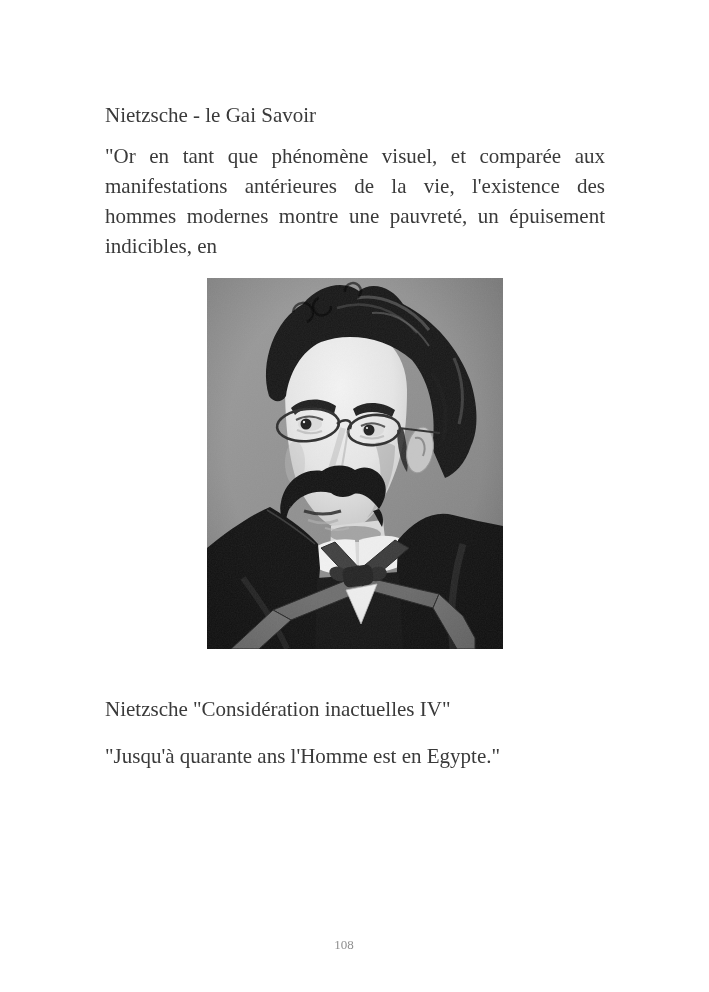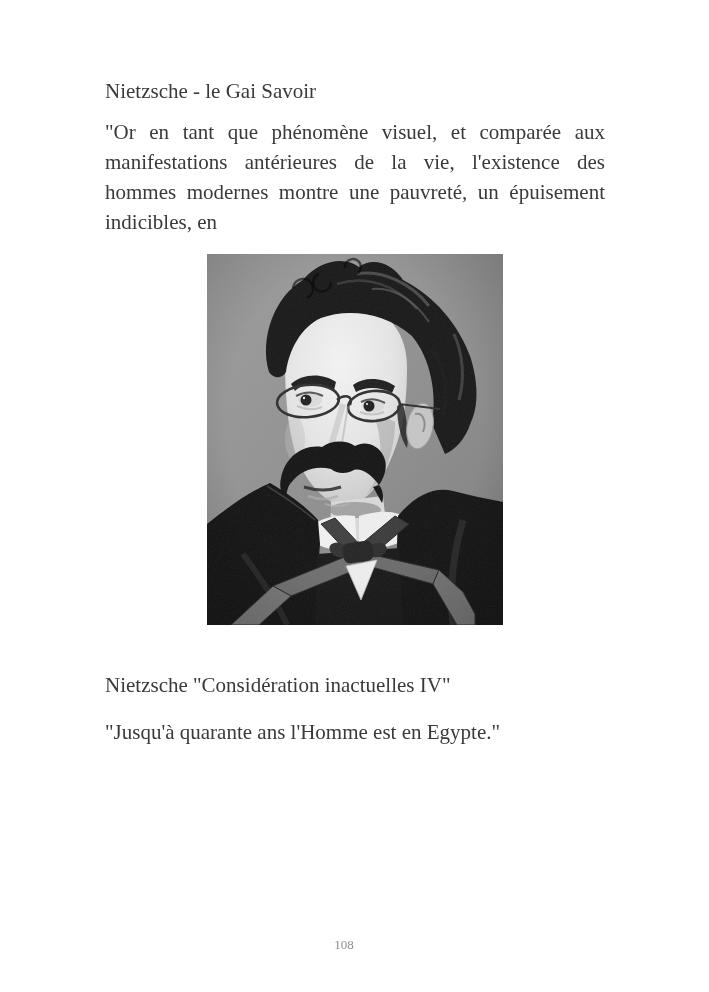--- a/index.html
+++ b/index.html
@@ -1,21 +1,21 @@
 <!DOCTYPE html>
 <html><head>
 <meta charset="utf-8">
 <style>
   html,body{margin:0;padding:0;}
   body{
     width:709px;height:992px;background:#ffffff;position:relative;overflow:hidden;
     font-family:"Liberation Serif", serif;color:#3a3a3a;
   }
   .page{position:absolute;inset:0;background:#ffffff;}
-  .content{position:absolute;left:105px;top:76px;width:500px;}
+  .content{position:absolute;left:105px;top:100px;width:500px;}
   .doc-title{
     font-size:21px;font-weight:normal;line-height:30px;margin:0 0 11px 0;
     text-align:left;
   }
   .body-par{
     font-size:21px;line-height:30px;margin:0 0 17px 0;text-align:justify;
   }
   .body-par.after-figure{margin-bottom:15px;}
   .cite-par{font-size:21px;line-height:30px;margin:0 0 17px 0;text-align:left;}
   .quote-par{font-size:21px;line-height:30px;margin:0;text-align:left;}

